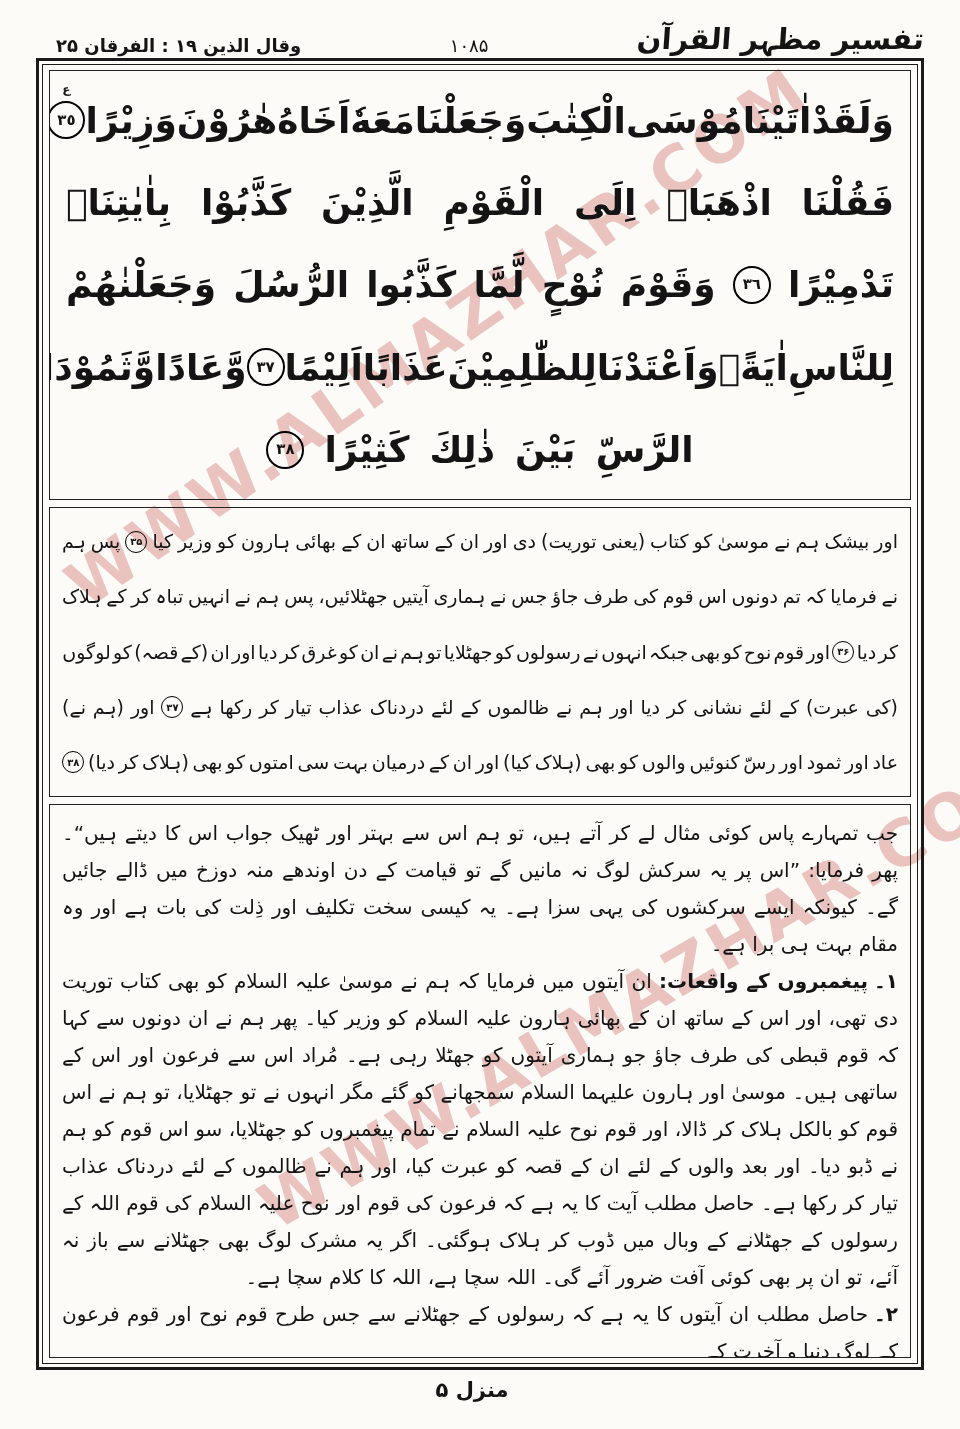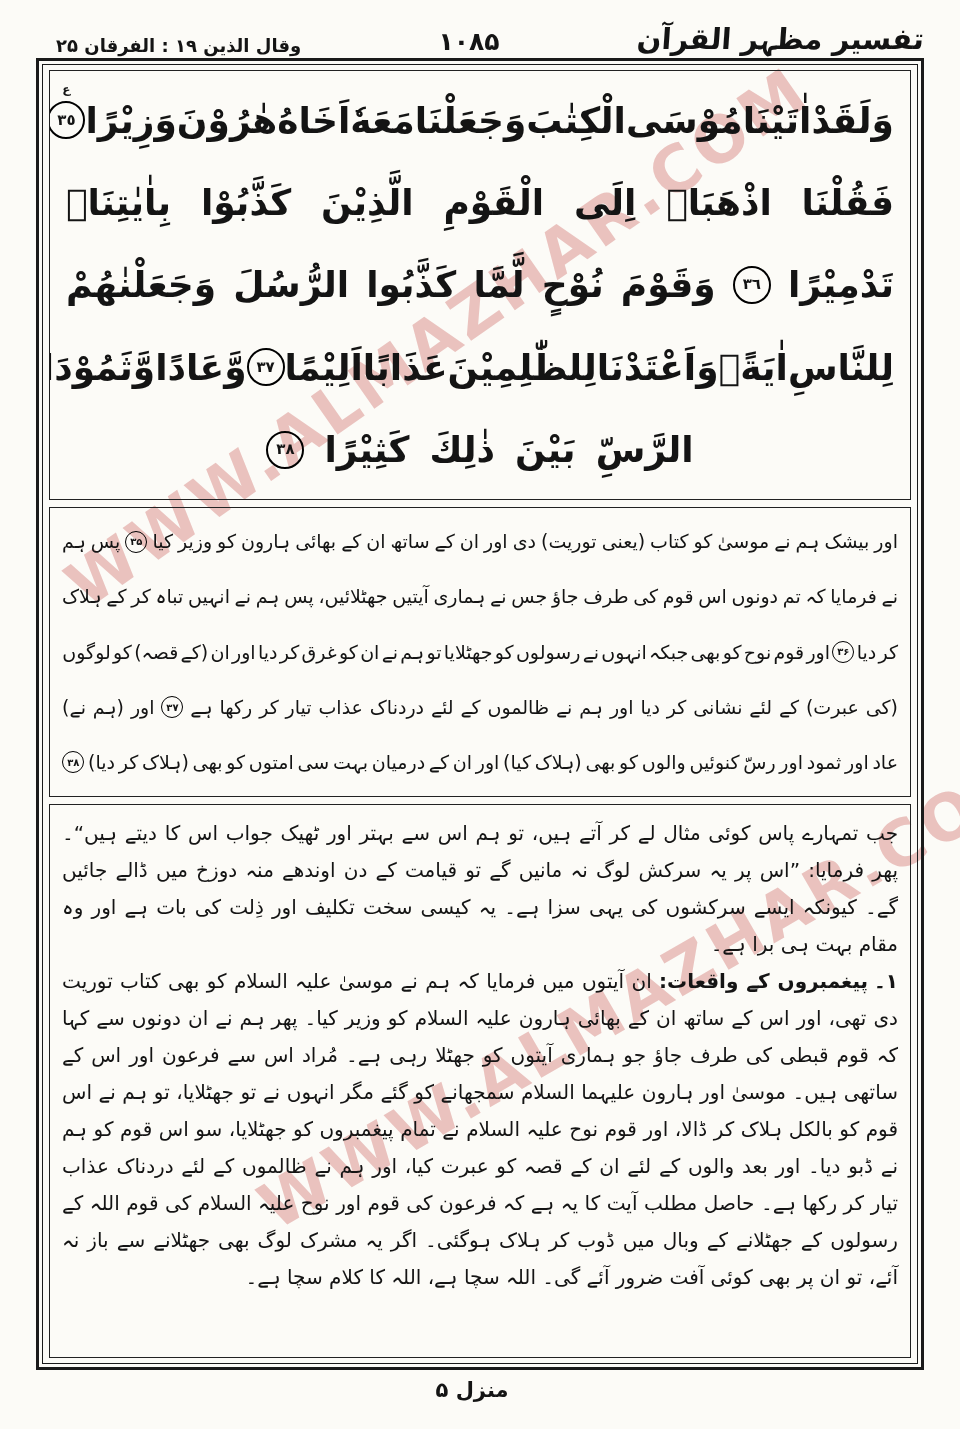--- a/index.html
+++ b/index.html
@@ -11,21 +11,21 @@
     direction:rtl;
     position:relative;
     overflow:hidden;
   }
   
   .header{
     position:absolute;top:12px;left:36px;right:36px;height:44px;
     display:flex;justify-content:space-between;align-items:flex-end;
   }
   .book-title{font-size:29px;font-weight:bold;transform:skewX(-4deg);}
-  .page-number{font-size:25px;font-weight:bold;letter-spacing:2px;}
+  .page-number{font-size:18px;font-weight:normal;letter-spacing:2px;}
   .surah-ref{font-size:18px;font-weight:bold;margin-left:20px;}
   
   .wm{
     position:absolute;z-index:0;pointer-events:none;
     font-weight:bold;font-size:64px;letter-spacing:4px;white-space:nowrap;
     direction:ltr;transform-origin:0 50%;
   }
   .wm1{left:74px;top:555px;transform:rotate(-35deg);}
   .wm2{left:265px;top:1175px;transform:rotate(-30deg);}
   
@@ -274,17 +274,18 @@
           <span class="t-word">بھی</span>
           <span class="t-word">(ہلاک</span>
           <span class="t-word">کر</span>
           <span class="t-word">دیا)</span>
           <span class="aya-s">۳۸</span>
         </div>
       </div>
     <div class="sec sec-comm" id="commentary-section">
         <p class="c-para"><span>جب تمہارے پاس کوئی مثال لے کر آتے ہیں، تو ہم اس سے بہتر اور ٹھیک جواب اس کا دیتے ہیں“۔ پھر فرمایا: ”اس پر یہ سرکش لوگ نہ مانیں گے تو قیامت کے دن اوندھے منہ دوزخ میں ڈالے جائیں گے۔ کیونکہ ایسے سرکشوں کی یہی سزا ہے۔ یہ کیسی سخت تکلیف اور ذِلت کی بات ہے اور وہ مقام بہت ہی برا ہے۔</span></p>
         <p class="c-para"><span class="c-num">۱۔</span><b class="c-bold">پیغمبروں کے واقعات:</b><span> ان آیتوں میں فرمایا کہ ہم نے موسیٰ علیہ السلام کو بھی کتاب توریت دی تھی، اور اس کے ساتھ ان کے بھائی ہارون علیہ السلام کو وزیر کیا۔ پھر ہم نے ان دونوں سے کہا کہ قوم قبطی کی طرف جاؤ جو ہماری آیتوں کو جھٹلا رہی ہے۔ مُراد اس سے فرعون اور اس کے ساتھی ہیں۔ موسیٰ اور ہارون علیہما السلام سمجھانے کو گئے مگر انہوں نے تو جھٹلایا، تو ہم نے اس قوم کو بالکل ہلاک کر ڈالا، اور قوم نوح علیہ السلام نے تمام پیغمبروں کو جھٹلایا، سو اس قوم کو ہم نے ڈبو دیا۔ اور بعد والوں کے لئے ان کے قصہ کو عبرت کیا، اور ہم نے ظالموں کے لئے دردناک عذاب تیار کر رکھا ہے۔ حاصل مطلب آیت کا یہ ہے کہ فرعون کی قوم اور نوح علیہ السلام کی قوم اللہ کے رسولوں کے جھٹلانے کے وبال میں ڈوب کر ہلاک ہوگئی۔ اگر یہ مشرک لوگ بھی جھٹلانے سے باز نہ آئے، تو ان پر بھی کوئی آفت ضرور آئے گی۔ اللہ سچا ہے، اللہ کا کلام سچا ہے۔</span></p>
+        <p class="c-para"><span class="c-num">۲۔</span><span>حاصل مطلب ان آیتوں کا یہ ہے کہ رسولوں کے جھٹلانے سے جس طرح قوم نوح اور قوم فرعون کے لوگ دنیا و آخرت کے</span></p>
       </div>
   </div>
 </div>
 
 <div class="footer">منزل ۵</div>
 
 </body></html>

